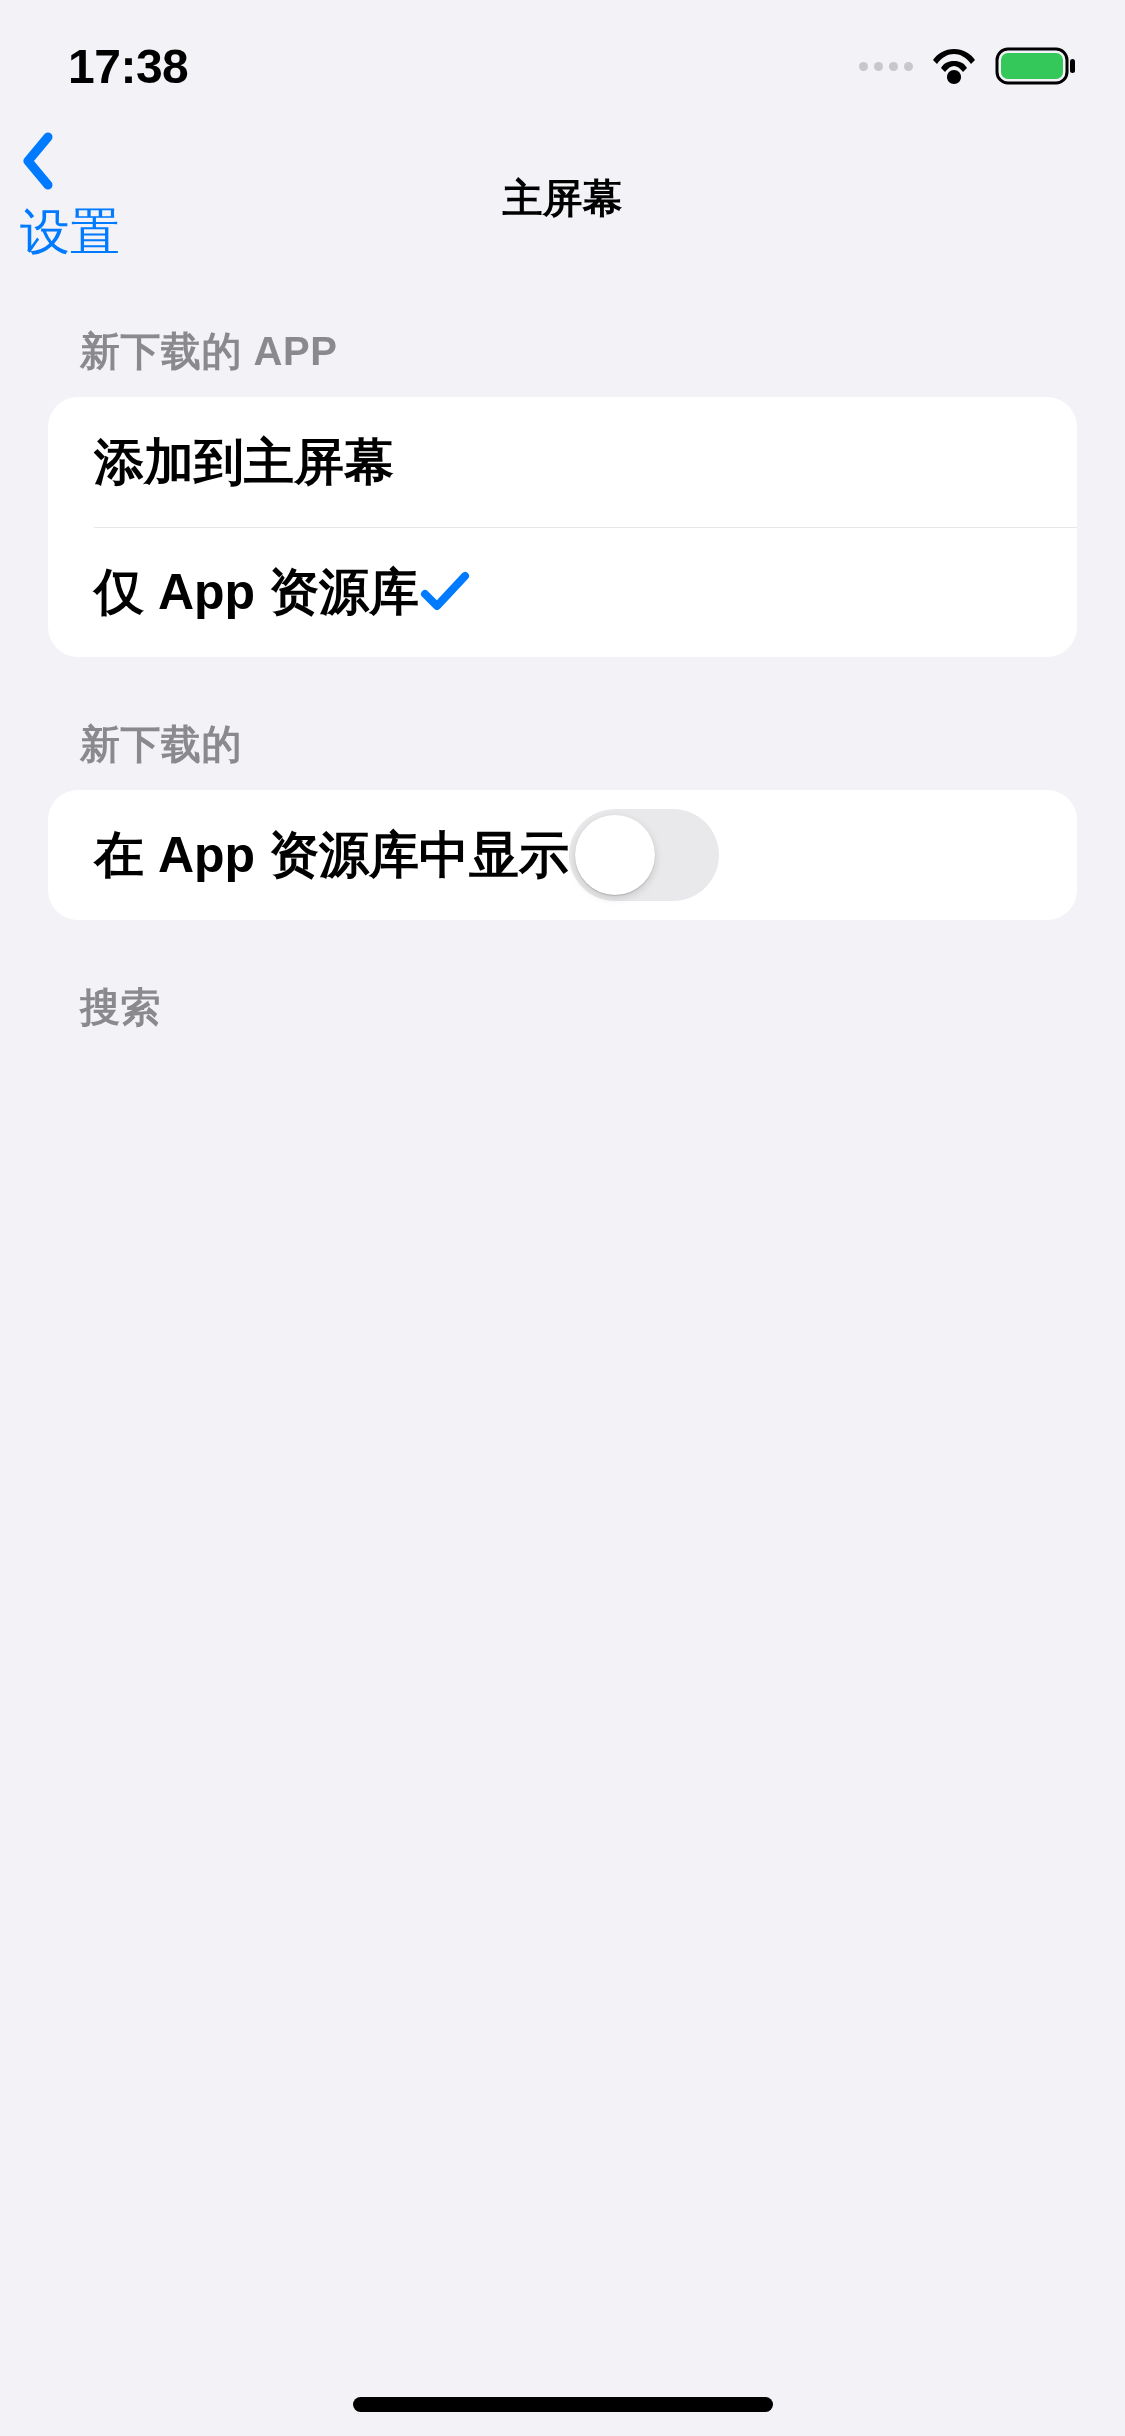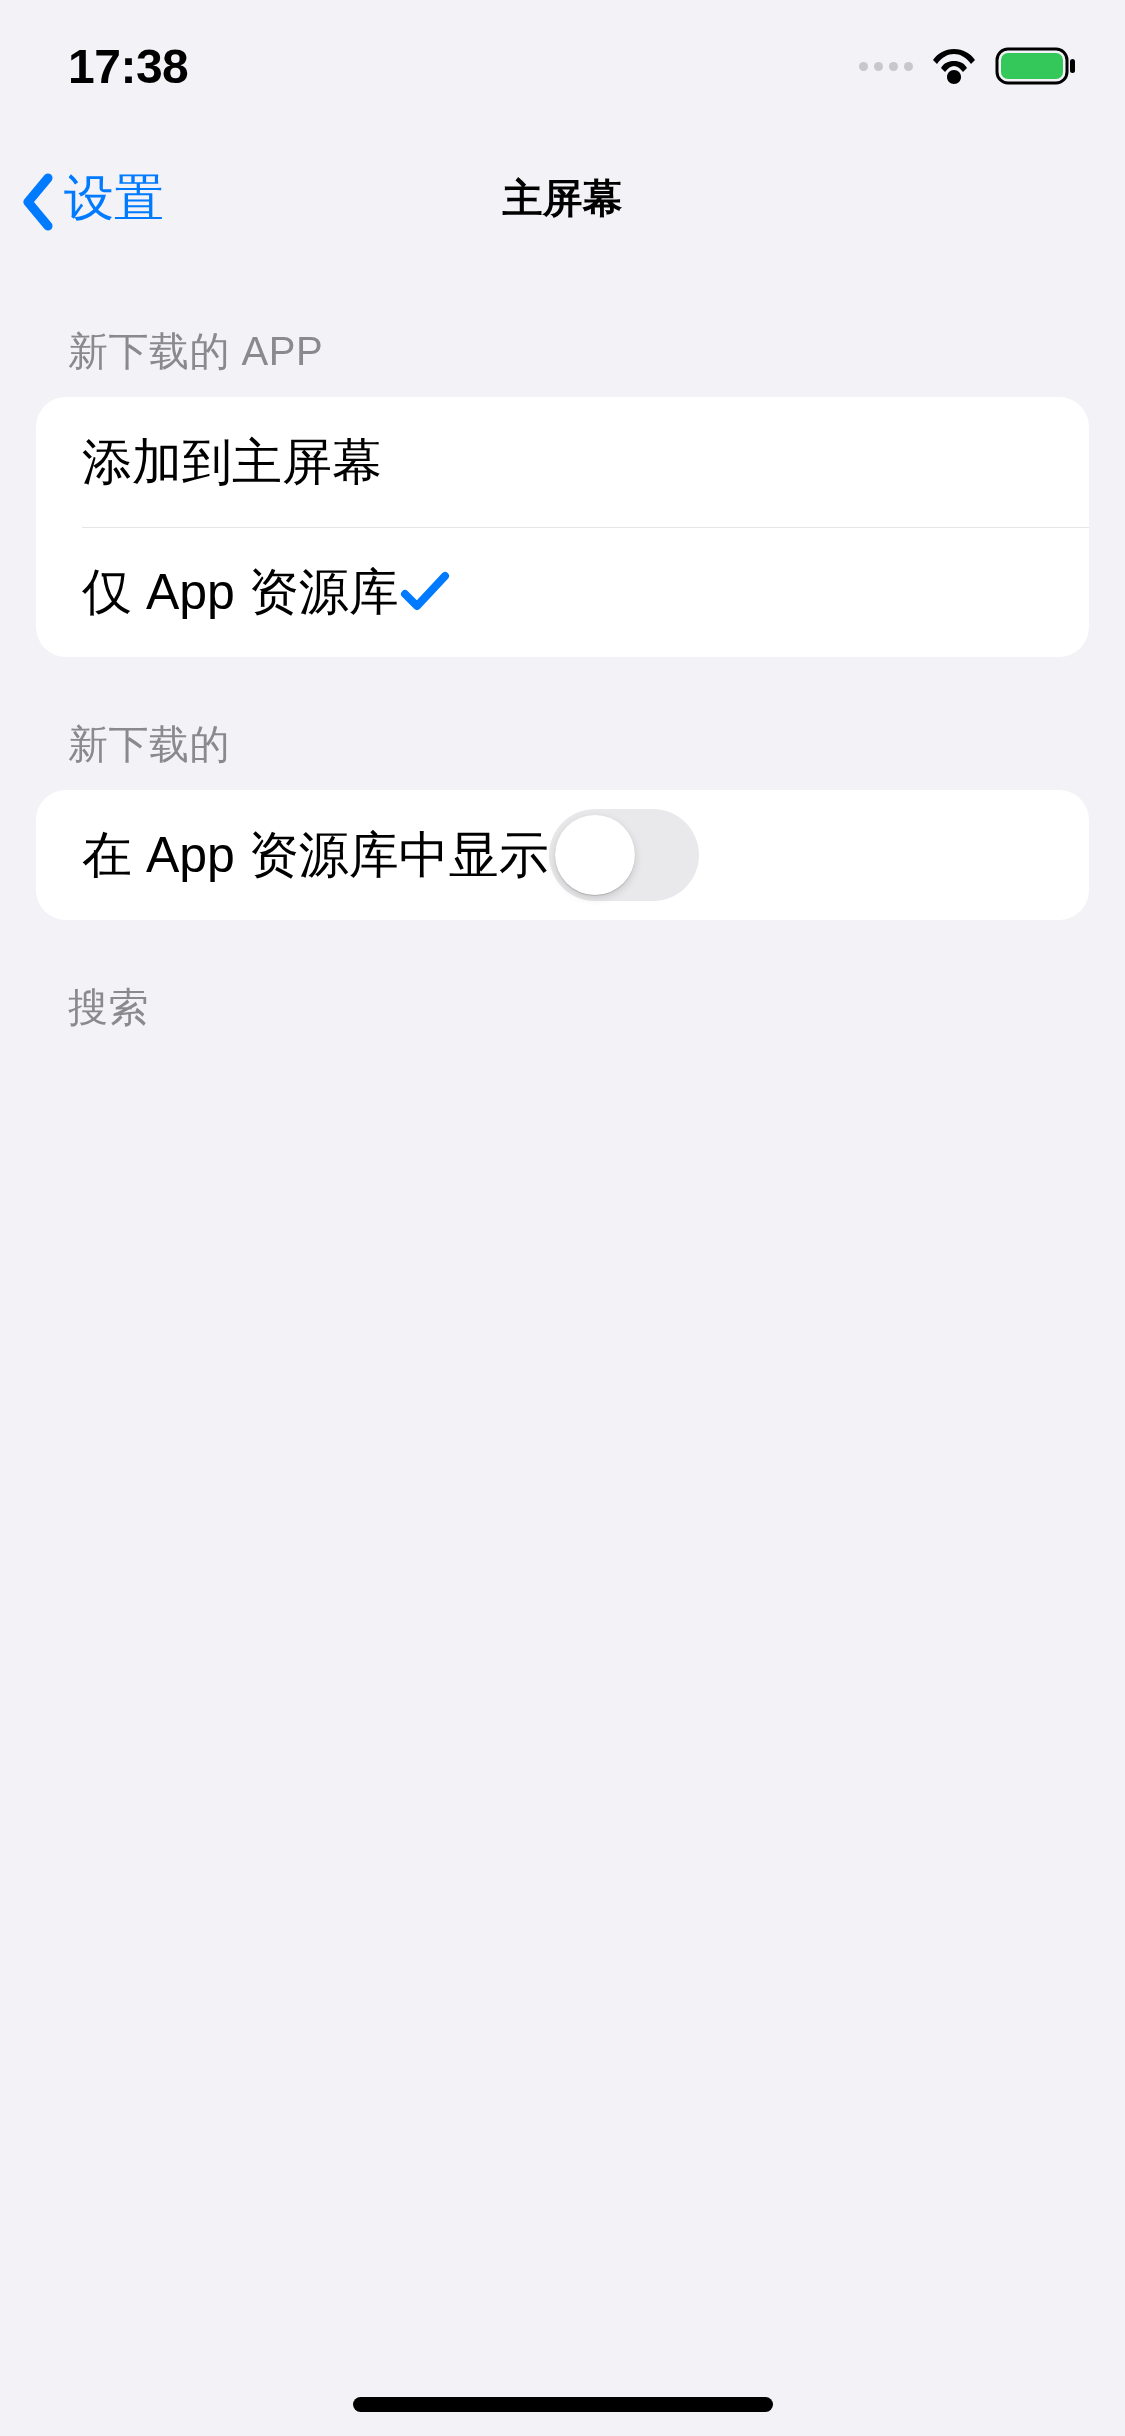--- a/index.html
+++ b/index.html
@@ -56,43 +56,45 @@
     
     .nav-bar {
       height: 132px;
       display: flex;
       align-items: center;
       position: relative;
       padding: 0 20px;
     }
     .nav-back {
       display: flex;
-      align-items: flex-end;
+      align-items: flex-start;
       color: #007aff;
       font-size: 50px;
       gap: 8px;
       cursor: pointer;
       z-index: 1;
+      flex-direction: column;
     }
     .nav-back svg {
       display: block;
     }
     .nav-title {
       position: absolute;
       left: 0;
       right: 0;
       text-align: center;
       font-size: 40px;
       font-weight: 600;
       pointer-events: none;
     }
     
     
     .content {
-      padding: 0 36px;
+      padding: 0 48px;
+      font-weight: bold;
     }
     
     .section-header {
       color: #8a8a8e;
       font-size: 40px;
       padding: 60px 32px 18px 32px;
       letter-spacing: 0.5px;
     }
     
     .group {

